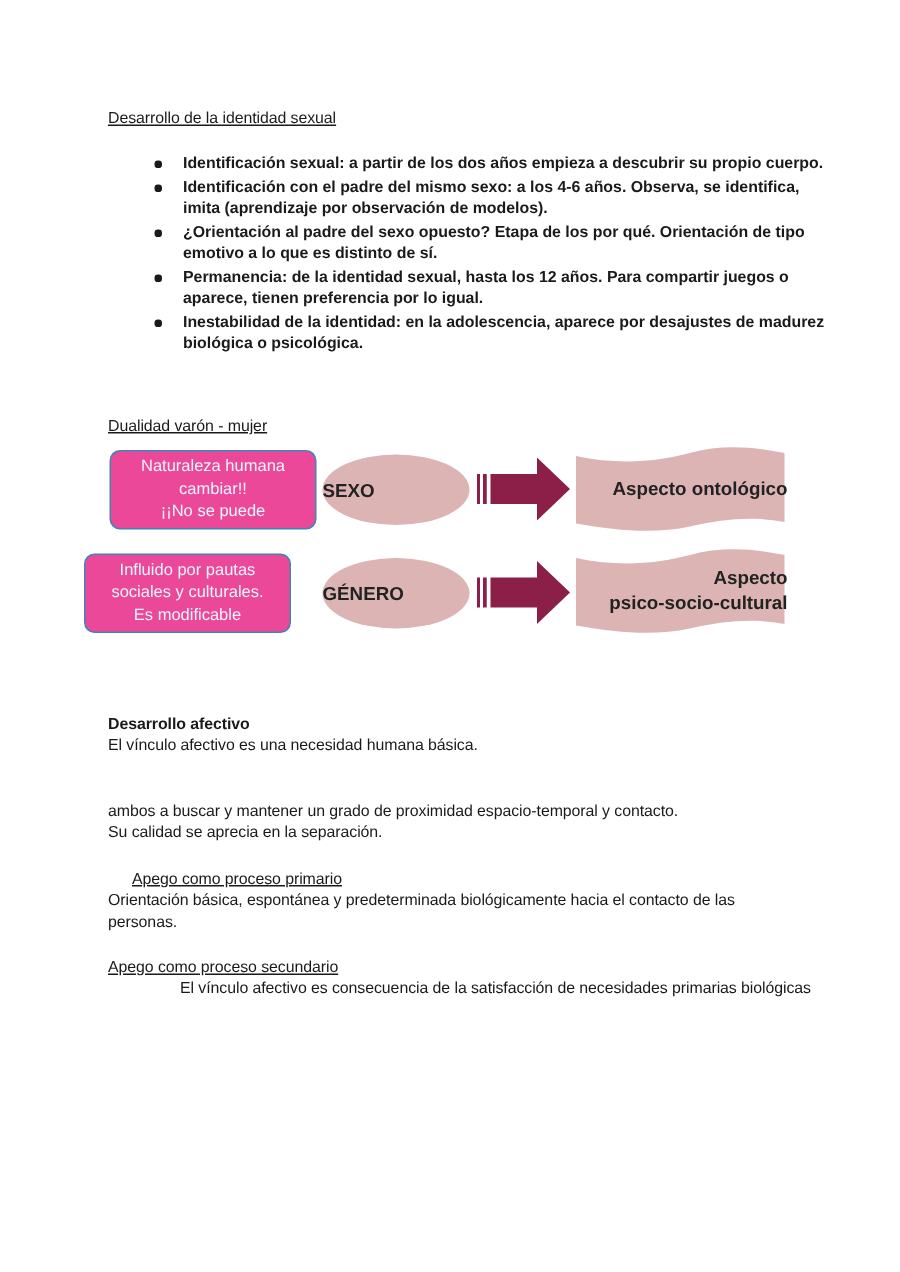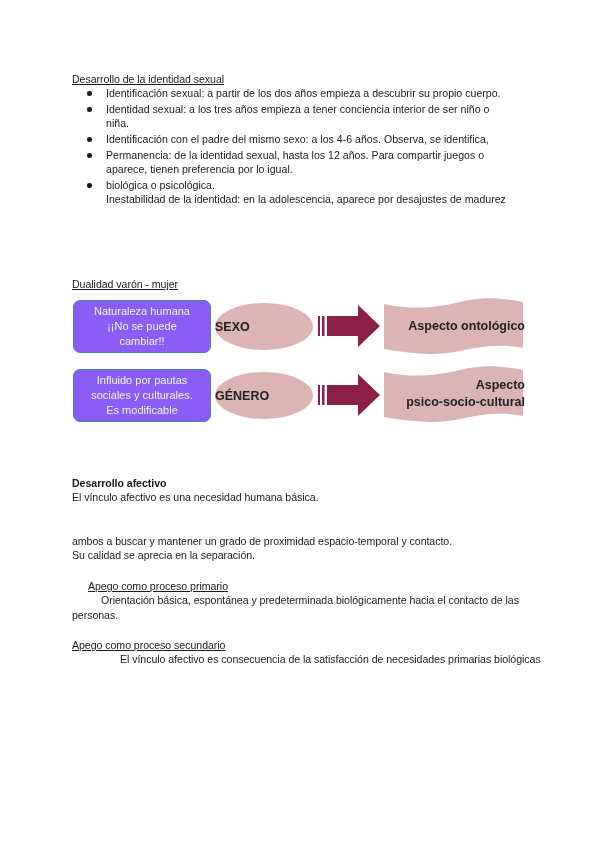--- a/index.html
+++ b/index.html
@@ -2,25 +2,25 @@
 <html><head>
 <meta charset="utf-8">
 <style>
   html, body { margin: 0; padding: 0; background: #ffffff; }
   body { width: 600px; height: 848px; position: relative; overflow: hidden;
          font-family: "Liberation Sans", sans-serif; color: #1a1a1a; }
   .page { position: absolute; left: 0; top: 0; width: 600px; height: 740px; }
   .txt { position: absolute; font-size: 10.6px; line-height: 14px; white-space: nowrap; letter-spacing: -0.05px; }
   .u { text-decoration: underline; }
   .b { font-weight: bold; }
-  ul.bullets { position: absolute; left: 72px; top: 86px; margin: 0; padding: 0; list-style: none; width: 470px; }
+  ul.bullets { position: absolute; left: 72px; top: 86px; margin: 16px; padding: 0; list-style: none; width: 470px; font-weight: bold; }
   ul.bullets li { position: relative; padding-left: 34px; font-size: 10.6px; line-height: 14px; margin-bottom: 2px; }
   ul.bullets li .dot { position: absolute; left: 15px; top: 5px; width: 4.5px; height: 4.5px; border-radius: 50%; background: #1a1a1a; }
   .diagram { position: absolute; left: 0; top: 0; width: 600px; height: 848px; }
-  .blue-box { position: absolute; width: 136px; height: 51px; background: #8b5cf6; border: 1px solid #3f84b8; border-radius: 7px;
+  .blue-box { position: absolute; width: 136px; height: 51px; background: #ec4899; border: 1px solid #3f84b8; border-radius: 7px;
               color: #eaf6ff; font-size: 11px; line-height: 15px; text-align: center; display: flex; flex-direction: column; justify-content: center; }
   .ellipse { position: absolute; width: 98px; height: 47px; background: #dcb4b4; border-radius: 50%;
              display: flex; align-items: center; font-weight: bold; font-size: 12.5px; color: #222; }
   .banner-text { position: absolute; text-align: right; font-weight: bold; font-size: 12.5px; line-height: 17px; color: #222;
                  display: flex; flex-direction: column; justify-content: center; }
   svg { position: absolute; }
 </style>
 </head>
 <body>
 
@@ -28,64 +28,65 @@
 
   <div class="txt u" style="left:72px; top:72px;">Desarrollo de la identidad sexual</div>
 
   <ul class="bullets">
     <li>
       <span class="dot"></span>
       <div>Identificación sexual: a partir de los dos años empieza a descubrir su propio cuerpo.</div>
     </li>
     <li>
       <span class="dot"></span>
-      <div>Identidad sexual: a los tres años empieza a tener conciencia interior de ser niño o</div>
-      <div>niña.</div>
+      <div>Identificación con el padre del mismo sexo: a los 4-6 años. Observa, se identifica,</div>
+      <div>imita (aprendizaje por observación de modelos).</div>
     </li>
     <li>
       <span class="dot"></span>
-      <div>Identificación con el padre del mismo sexo: a los 4-6 años. Observa, se identifica,</div>
+      <div>¿Orientación al padre del sexo opuesto? Etapa de los por qué. Orientación de tipo</div>
+      <div>emotivo a lo que es distinto de sí.</div>
     </li>
     <li>
       <span class="dot"></span>
       <div>Permanencia: de la identidad sexual, hasta los 12 años. Para compartir juegos o</div>
       <div>aparece, tienen preferencia por lo igual.</div>
     </li>
     <li>
       <span class="dot"></span>
+      <div>Inestabilidad de la identidad: en la adolescencia, aparece por desajustes de madurez</div>
       <div>biológica o psicológica.</div>
-      <div>Inestabilidad de la identidad: en la adolescencia, aparece por desajustes de madurez</div>
     </li>
   </ul>
 
   <div class="txt u" style="left:72px; top:277px;">Dualidad varón - mujer</div>
 
   <div class="diagram">
 
     <div class="blue-box" style="left:73px; top:300px;">
       <div>Naturaleza humana</div>
+      <div>cambiar!!</div>
       <div>¡¡No se puede</div>
-      <div>cambiar!!</div>
     </div>
     <div class="ellipse" style="left:215px; top:303px;">
       <span>SEXO</span>
     </div>
     <svg style="left:318px; top:305px;" width="62" height="42" viewBox="0 0 62 42">
       <rect x="0" y="11" width="2" height="20" fill="#8b1f48"></rect>
       <rect x="4" y="11" width="2.5" height="20" fill="#8b1f48"></rect>
       <polygon points="9,11 40,11 40,0 62,21 40,42 40,31 9,31" fill="#8b1f48"></polygon>
     </svg>
     <svg style="left:382px; top:296px;" width="143" height="60" viewBox="0 0 143 60">
       <path d="M2,8 C30,14 55,12 78,6 C100,0 120,2 141,6 L141,52 C120,48 100,50 78,55 C55,60 30,58 2,53 Z" fill="#dcb4b4"></path>
     </svg>
     <div class="banner-text" style="left:382px; top:296px; width:143px; height:60px;">
       <div>Aspecto ontológico</div>
     </div>
 
-    <div class="blue-box" style="left:73px; top:369px;text-align:center;">
+    <div class="blue-box" style="left:56px; top:369px;text-align:center;">
       <div>Influido por pautas</div>
       <div>sociales y culturales.</div>
       <div>Es modificable</div>
     </div>
     <div class="ellipse" style="left:215px; top:372px;">
       <span>GÉNERO</span>
     </div>
     <svg style="left:318px; top:374px;" width="62" height="42" viewBox="0 0 62 42">
       <rect x="0" y="11" width="2" height="20" fill="#8b1f48"></rect>
       <rect x="4" y="11" width="2.5" height="20" fill="#8b1f48"></rect>
@@ -100,19 +101,19 @@
     </div>
   </div>
 
   <div class="txt b" style="left:72px; top:476px;">Desarrollo afectivo</div>
   <div class="txt" style="left:72px; top:490px;">El vínculo afectivo es una necesidad humana básica.</div>
 
   <div class="txt" style="left:72px; top:548px;">Su calidad se aprecia en la separación.</div>
   <div class="txt" style="left:72px; top:534px;">ambos a buscar y mantener un grado de proximidad espacio-temporal y contacto.</div>
 
   <div class="txt u" style="left:72px; top:579px;margin-left:16px;">Apego como proceso primario</div>
-  <div class="txt" style="left:72px; top:593px;margin-left:29px;">Orientación básica, espontánea y predeterminada biológicamente hacia el contacto de las</div>
+  <div class="txt" style="left:72px; top:593px;">Orientación básica, espontánea y predeterminada biológicamente hacia el contacto de las</div>
   <div class="txt" style="left:72px; top:608px;">personas.</div>
 
   <div class="txt u" style="left:72px; top:638px;">Apego como proceso secundario</div>
   <div class="txt" style="left:72px; top:652px;padding-left:48px;">El vínculo afectivo es consecuencia de la satisfacción de necesidades primarias biológicas</div>
 
 </div>
 
 </body></html>

